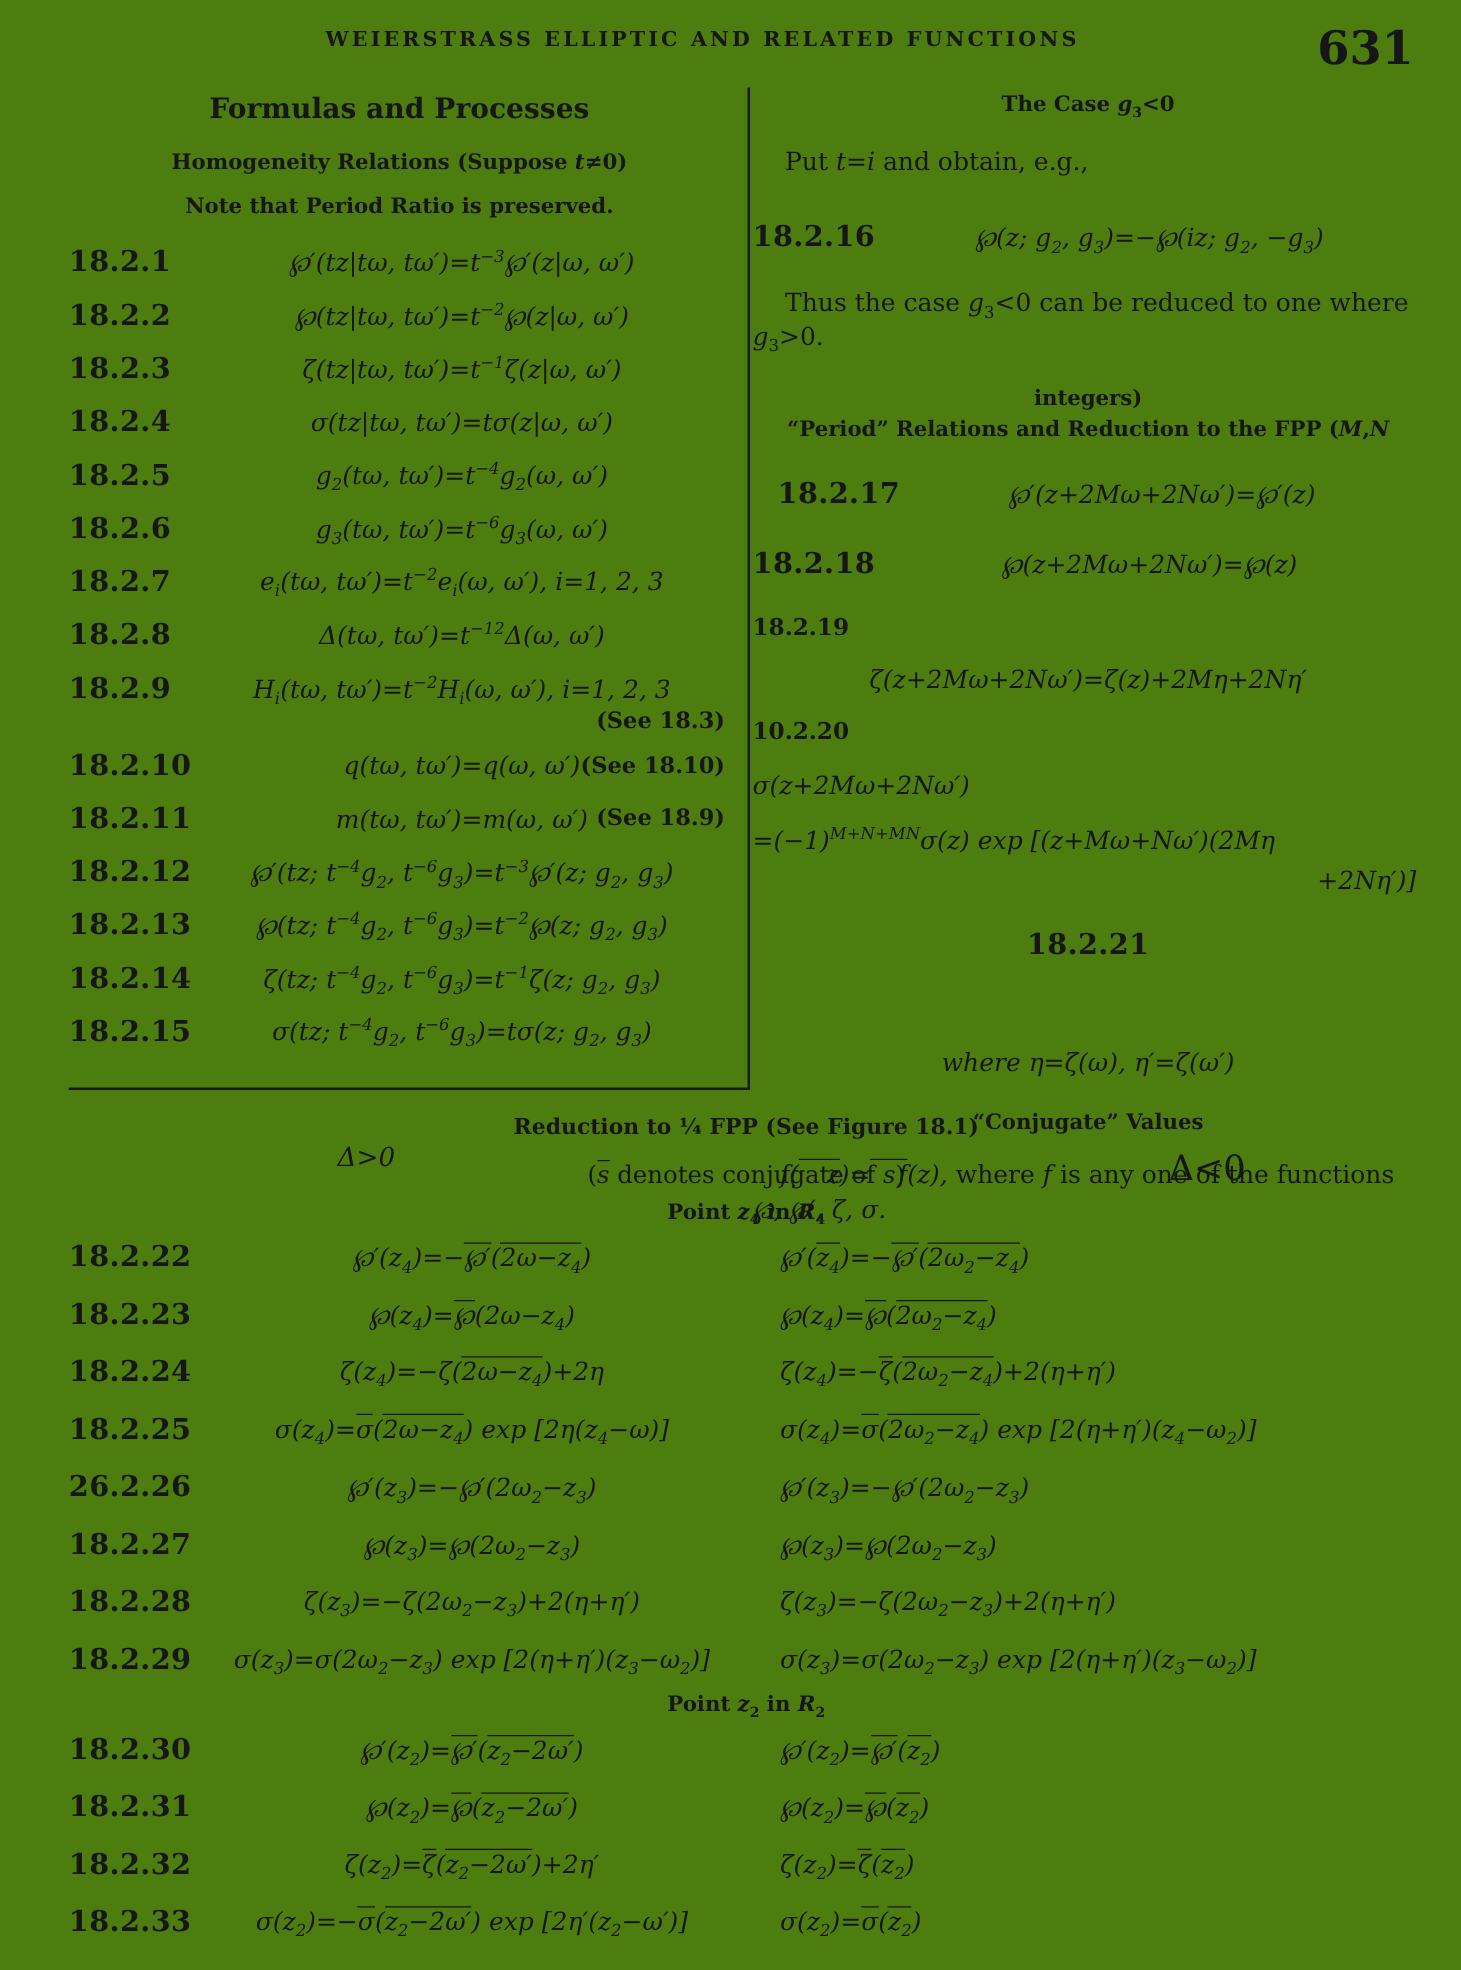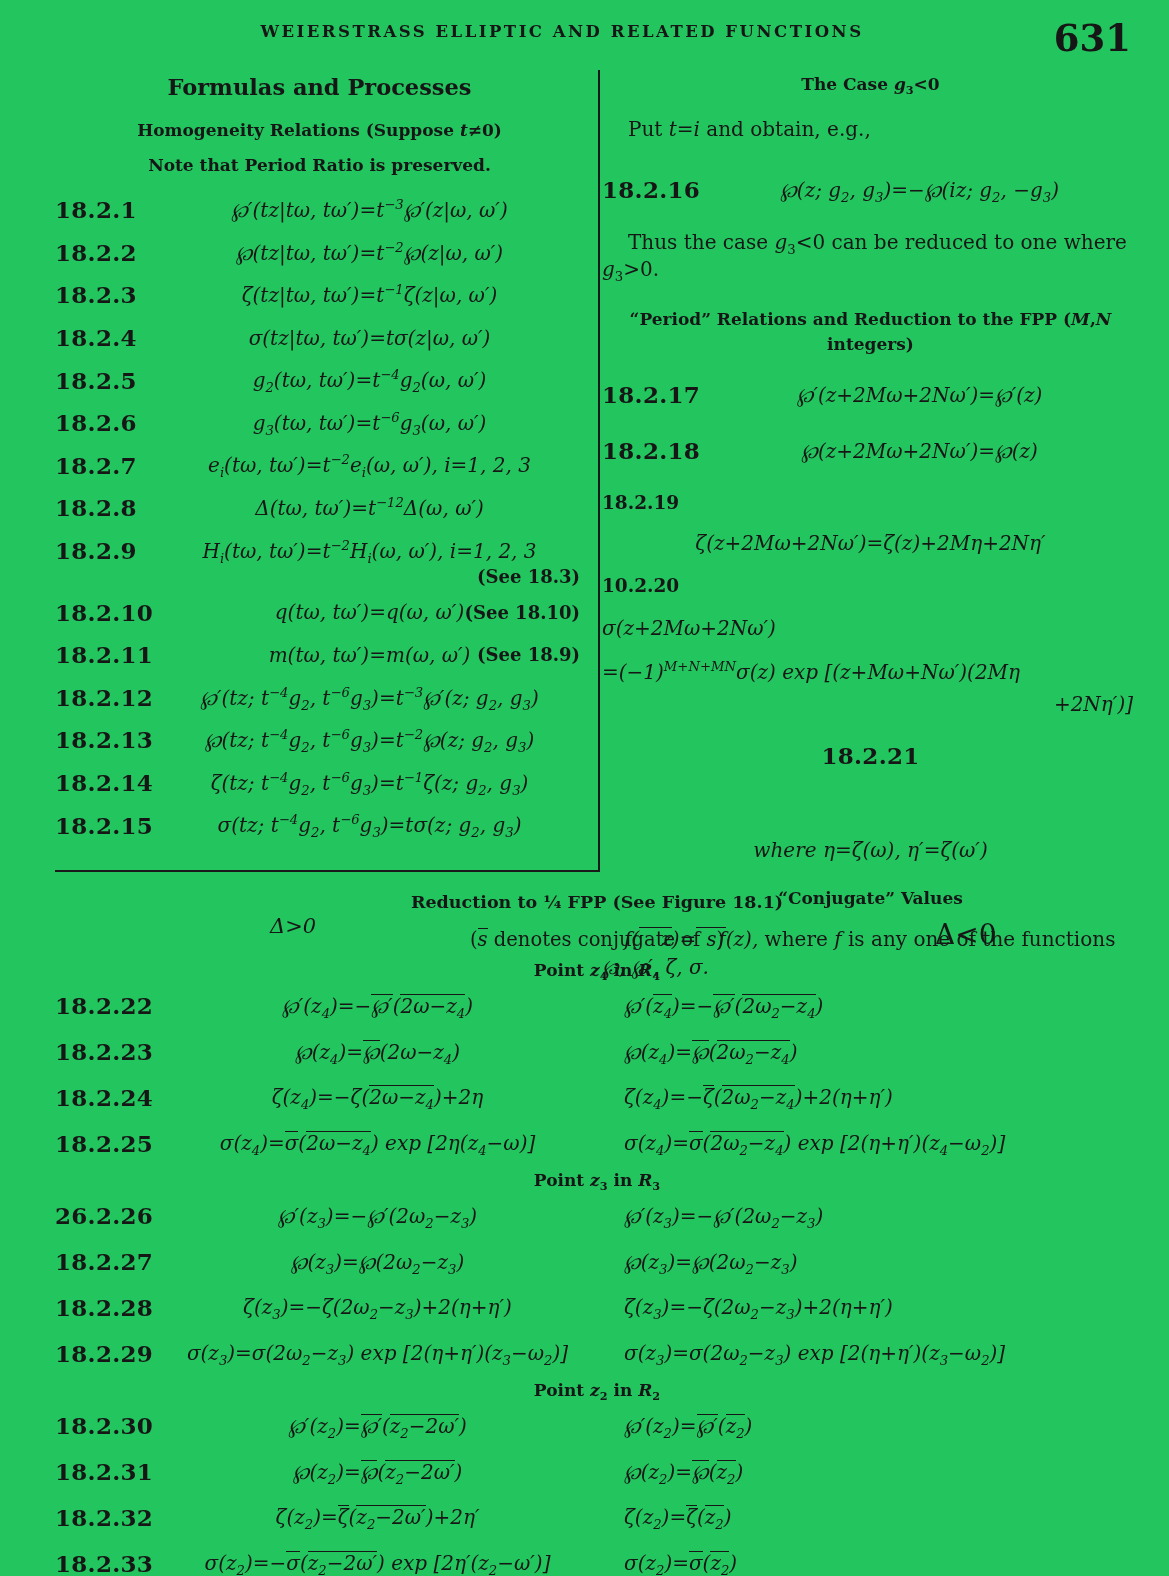--- a/index.html
+++ b/index.html
@@ -1,20 +1,20 @@
 <!DOCTYPE html>
 <html><head>
 <meta charset="utf-8">
 <style>
   html,body{margin:0;padding:0;background:#e8e6e0;}
   .page{
     position:relative;
     width:1169px;height:1576px;
     margin:0 auto;
-    background:#22c55e;
+    background:#4d7c0f;
     color:#161616;
     font-family:"DejaVu Serif","Liberation Serif",serif;
     box-sizing:border-box;
     padding:12px 30px 8px 55px;
     overflow:hidden;
   }
   
   .header{position:relative;height:44px;}
   .running-title{
     position:absolute;left:0;right:70px;top:10px;
@@ -50,21 +50,21 @@
   .eqnote-line:empty{display:none;}
   
   .rc-head{margin-top:4px;}
   .para{font-size:20px;line-height:1.35;}
   .para-put{margin-top:22px;text-indent:26px;}
   .eq-single{display:flex;align-items:center;margin-top:24px;min-height:44px;}
   .eq-single .eqlabel{flex:0 0 96px;}
   .para-thus{margin-top:18px;text-indent:26px;}
   .para-thus2{font-size:20px;line-height:1.35;}
   .head-period{margin-top:24px;line-height:1.45;}
-  .eq17{margin-top:16px;}
+  .eq17{margin-top:16px;margin-left:20px;}
   .eq18{margin-top:12px;}
   .label-line{font-weight:bold;font-size:18.5px;margin-top:20px;}
   .center-line{text-align:center;margin-top:18px;}
   .left-line{margin-top:20px;}
   .right-line{text-align:right;margin-top:8px;padding-right:6px;}
   .eq21{margin-top:26px;flex-direction:column;}
   .head-conj{margin-top:26px;}
   .para-conj{margin-top:18px;text-indent:22px;}
   .para-conj2{font-size:20px;}
   
@@ -205,22 +205,22 @@
 
       <div class="eq-single">
         <span class="eqlabel">18.2.16</span>
         <span class="eqformula formula">℘(z; g<sub>2</sub>, g<sub>3</sub>)=−℘(iz; g<sub>2</sub>, −g<sub>3</sub>)</span>
       </div>
 
       <div class="para para-thus">Thus the case <i>g</i><sub>3</sub>&lt;0 can be reduced to one where</div>
       <div class="para-thus2"><i>g</i><sub>3</sub>&gt;0.</div>
 
       <div class="subhead head-period">
+        <div>integers)</div>
         <div>“Period” Relations and Reduction to the FPP (<i>M</i>,<i>N</i></div>
-        <div>integers)</div>
       </div>
 
       <div class="eq-single eq17">
         <span class="eqlabel">18.2.17</span>
         <span class="eqformula formula">℘′(z+2Mω+2Nω′)=℘′(z)</span>
       </div>
       <div class="eq-single eq18">
         <span class="eqlabel">18.2.18</span>
         <span class="eqformula formula">℘(z+2Mω+2Nω′)=℘(z)</span>
       </div>
@@ -274,21 +274,20 @@
           <span class="red-right formula">ζ(z<sub>4</sub>)=−<span class="ov">ζ</span>(<span class="ov">2ω<sub>2</sub>−z<sub>4</sub></span>)+2(η+η′)</span>
         </div>
 
         <div class="redrow">
           <span class="eqlabel">18.2.25</span>
           <span class="red-left formula">σ(z<sub>4</sub>)=<span class="ov">σ</span>(<span class="ov">2ω−z<sub>4</sub></span>) exp [2η(z<sub>4</sub>−ω)]</span>
           <span class="red-right formula">σ(z<sub>4</sub>)=<span class="ov">σ</span>(<span class="ov">2ω<sub>2</sub>−z<sub>4</sub></span>) exp [2(η+η′)(z<sub>4</sub>−ω<sub>2</sub>)]</span>
         </div>
       </div>
 
-    <div class="pt-heading">Point <i>z</i><sub>3</sub> in <i>R</i><sub>3</sub></div>
     <div>
 
         <div class="redrow">
           <span class="eqlabel">26.2.26</span>
           <span class="red-left formula">℘′(z<sub>3</sub>)=−℘′(2ω<sub>2</sub>−z<sub>3</sub>)</span>
           <span class="red-right formula">℘′(z<sub>3</sub>)=−℘′(2ω<sub>2</sub>−z<sub>3</sub>)</span>
         </div>
 
         <div class="redrow">
           <span class="eqlabel">18.2.27</span>

